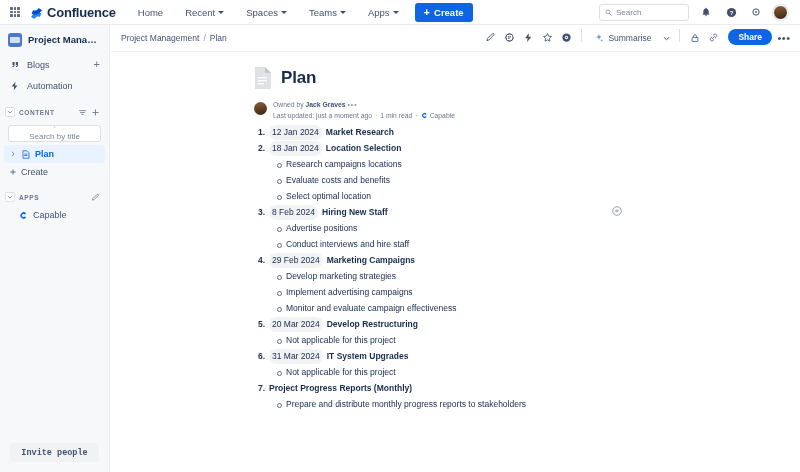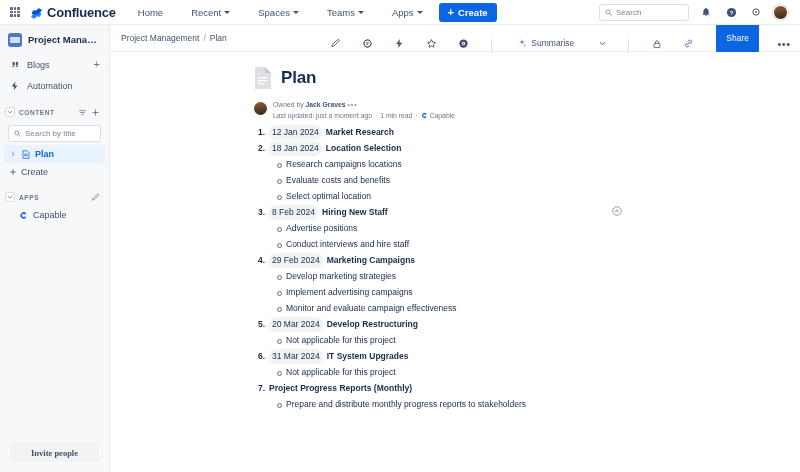--- a/index.html
+++ b/index.html
@@ -22,21 +22,21 @@
     position: relative; z-index: 5;
   }
   .grid-icon { width: 14px; height: 14px; display: grid;
     grid-template-columns: repeat(3,1fr); grid-template-rows: repeat(3,1fr);
     gap: 1px; padding: 2px; cursor: pointer; }
   .grid-icon i { background: #5e6c84; border-radius: .5px; display:block; }
   .brand { display: flex; align-items: flex-end; gap: 4px; margin-left: 8px; cursor: pointer; }
   .brand-mark { width: 13px; height: 13px; position: relative; }
   .brand-mark svg { display: block; }
   .brand-text { font-size: 13px; font-weight: 700; color: #172b4d; letter-spacing: -0.2px; }
-  .nav-items { display: flex; align-items: center; margin-left: 16px; gap: 16px; justify-content: flex-end; }
+  .nav-items { display: flex; align-items: center; margin-left: 16px; gap: 10px; justify-content: flex-end; }
   .nav-item {
     font-size: 9.5px; color: #42526e; padding: 4px 6px; border-radius: 3px;
     display: flex; align-items: center; gap: 3px; cursor: pointer; white-space: nowrap;
   }
   .caret { width: 0; height: 0; border-left: 3px solid transparent; border-right: 3px solid transparent;
     border-top: 3.5px solid #42526e; display: inline-block; }
   .create-btn {
     background: #0c66e4; color: #fff; font-size: 9.5px; font-weight: 600;
     border-radius: 3px; padding: 4px 9px; margin-left: 10px;
     display: flex; align-items: center; gap: 4px; cursor: pointer; border: none;
@@ -88,62 +88,62 @@
     height: 18px; margin-top: 7px;
   }
   .sect-chev {
     width: 10px; height: 10px; border: 1px solid #dcdfe4; border-radius: 2px; background: #fff;
     display: flex; align-items: center; justify-content: center; cursor: pointer; flex: 0 0 10px;
   }
   .sect-title { font-size: 6.5px; font-weight: 700; letter-spacing: .6px; color: #6b778c; flex: 1; }
   .sect-icon { color: #6b778c; cursor: pointer; display: flex; align-items: center; }
   .search-title {
     margin: 4px 8px 3px 8px; height: 17px; border: 1px solid #dcdfe4; border-radius: 3px;
-    background: #fff; display: flex; align-items: center; gap: 4px; padding: 0 5px; cursor: text;
+    background: #fff; display: flex; align-items: center; gap: 4px; padding: 0 5px; cursor: text; flex-direction: column;
   }
   .search-title span { font-size: 8px; color: #7a869a; }
   .tree-item {
     display: flex; align-items: center; gap: 4px; height: 18px; margin: 0 4px;
     padding: 0 4px; border-radius: 3px; cursor: pointer; font-size: 9px; color: #42526e;
   }
   .tree-item.active { background: #e9f2ff; color: #0c66e4; font-weight: 600; }
   .tree-chev { width: 9px; display:flex; align-items:center; justify-content:center; flex:0 0 9px; }
   .apps-child { display: flex; align-items: center; gap: 5px; height: 18px; margin: 0 4px;
     padding: 0 4px 0 14px; border-radius: 3px; cursor: pointer; font-size: 9px; color: #42526e; }
   .cap-mark { width: 10px; height: 10px; flex: 0 0 10px; display:flex;align-items:center;justify-content:center; }
   .sidebar-foot { margin-top: auto; padding: 8px 10px 10px 10px; }
   .invite-btn {
     width: 100%; height: 19px; background: #f1f2f4; border: none; border-radius: 3px;
     font-size: 8.5px; font-weight: 600; color: #42526e; cursor: pointer;
-    font-family: Liberation Serif, serif;
+    font-family: Liberation Mono, monospace;
   }
 
   
   .main { flex: 1; display: flex; flex-direction: column; min-width: 0; background:#fff; }
   .page-toolbar {
     height: 27px; min-height: 27px; display: flex; align-items: center;
     padding: 0 8px 0 11px; border-bottom: 1px solid #f0f1f3; background: #fff;
   }
   .breadcrumb { display: flex; align-items: center; gap: 4px; font-size: 8.5px; color: #42526e; }
   .breadcrumb a { color: #42526e; text-decoration: none; cursor: pointer; }
   .bc-sep { color: #8993a4; }
   .bc-current { color: #42526e; cursor: pointer; }
-  .toolbar-right { margin-left: auto; display: flex; align-items: flex-end; gap: 15px; }
+  .toolbar-right { margin-left: auto; display: flex; align-items: flex-start; gap: 2px; }
   .tb-icon { width: 17px; height: 17px; display:flex; align-items:center; justify-content:center;
     border-radius: 3px; cursor: pointer; color: #42526e; }
   .tb-sep { width: 1px; height: 13px; background: #dcdfe4; margin: 0 4px; }
   .summarise {
     display: flex; align-items: center; gap: 4px; height: 18px; padding: 0 6px;
     border-radius: 3px; cursor: pointer; font-size: 8.5px; color: #42526e; font-weight: 500;
   }
   .sum-caret { width: 14px; height: 18px; display:flex;align-items:center;justify-content:center;
     border-radius:3px; cursor:pointer; }
   .share-btn {
-    background: #0c66e4; color: #fff; border: none; border-radius: 1px; height: 28px;
-    padding: 0 10px; font-size: 8.5px; font-weight: 400; cursor: pointer; margin-left: 4px;
+    background: #0c66e4; color: #fff; border: none; border-radius: 8px; height: 16px;
+    padding: 0 10px; font-size: 8.5px; font-weight: 700; cursor: pointer; margin-left: 4px;
     font-family: "Liberation Sans", sans-serif;
   }
   .more-btn { width: 16px; height: 17px; display:flex;align-items:center;justify-content:center;
     border-radius: 3px; cursor: pointer; color: #42526e; font-size: 11px; letter-spacing:.5px; margin-left: 2px; }
 
   
   .content-scroll { flex: 1; overflow: hidden; position: relative; }
   .page { max-width: 420px; margin: 0 auto; padding: 14px 0 0 0; position: relative; }
   .title-row { display: flex; align-items: center; gap: 8px; padding-left: 8px; }
   .doc-icon { width: 20px; height: 24px; flex: 0 0 20px; }

